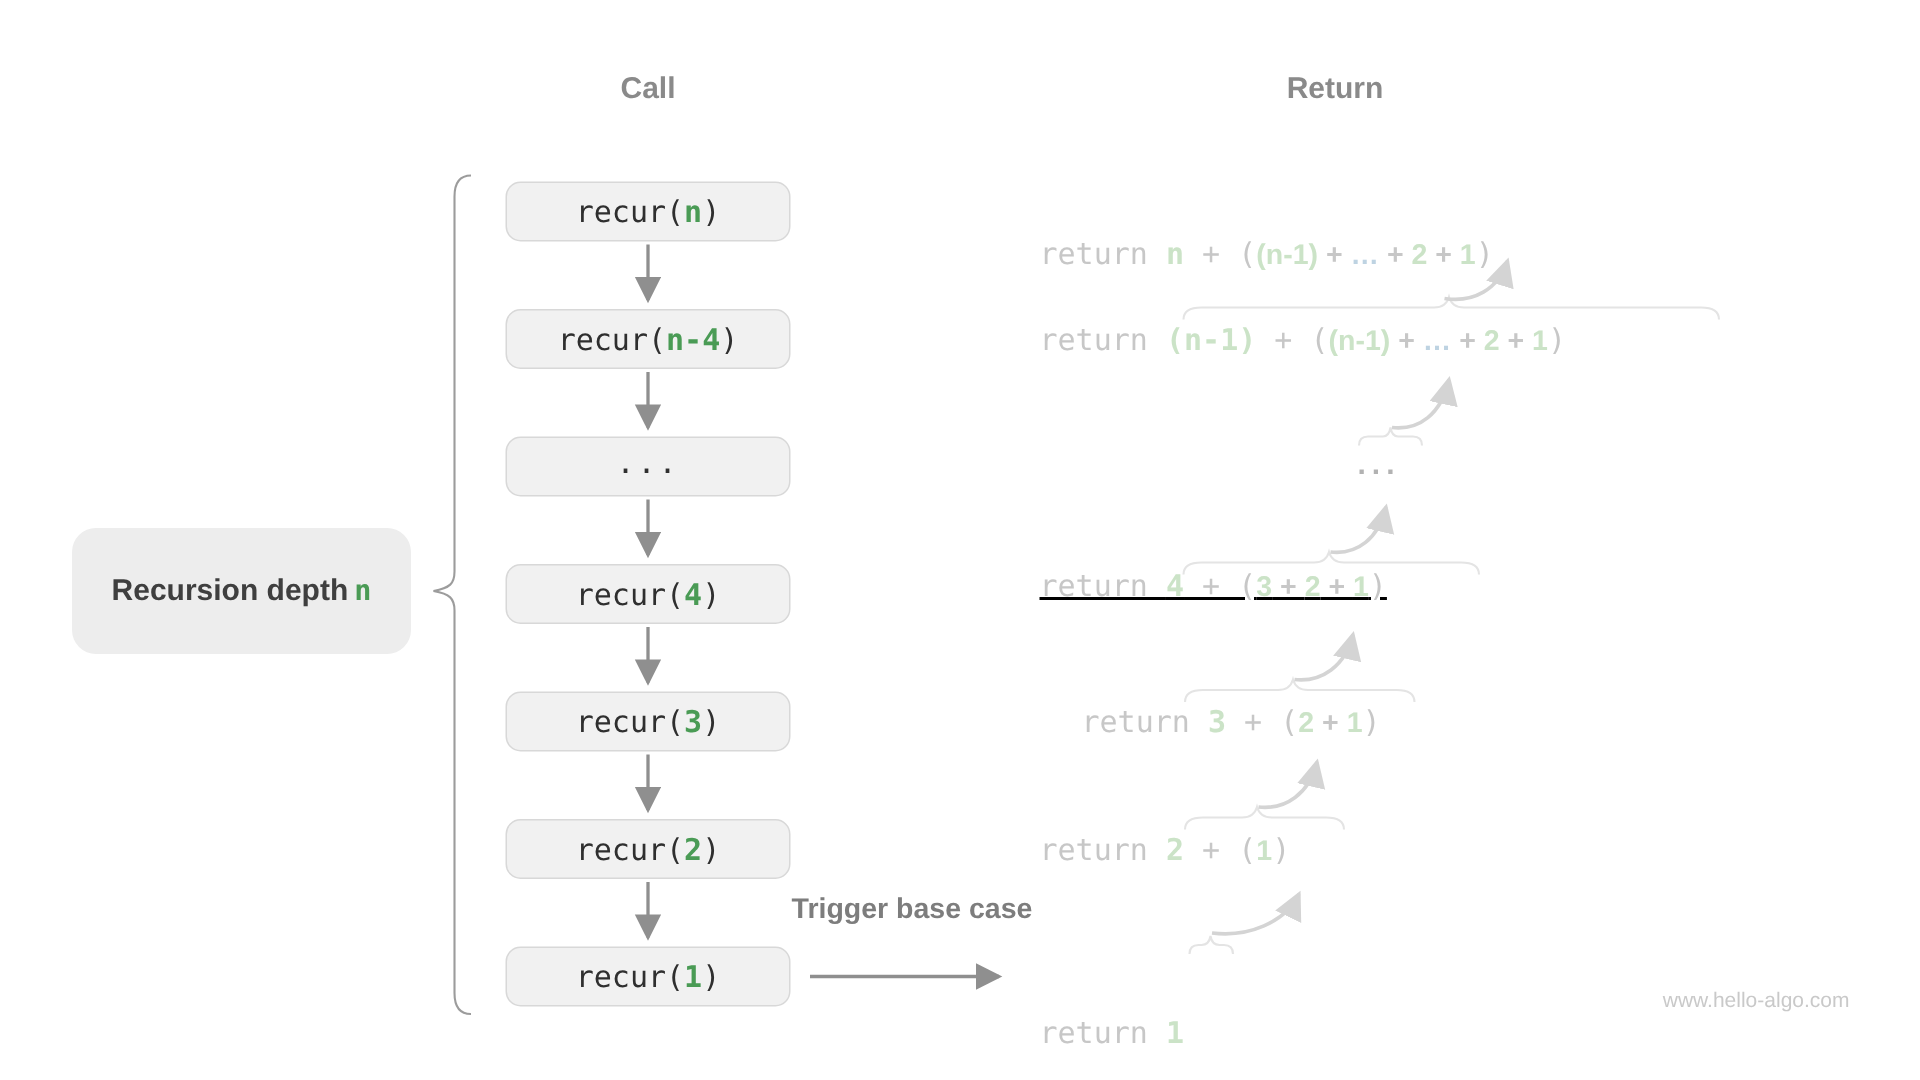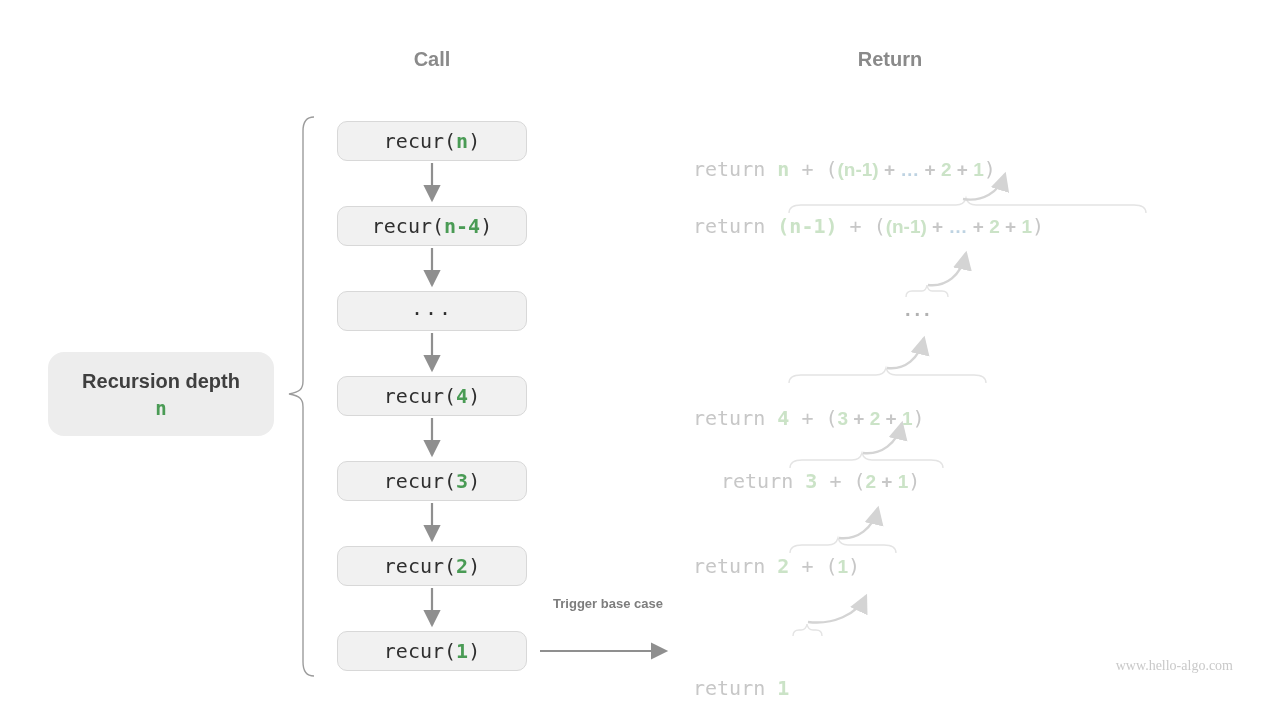--- a/index.html
+++ b/index.html
@@ -18,43 +18,43 @@
     display:flex;align-items:center;justify-content:center;
     font-family:"DejaVu Sans Mono",monospace;font-size:20px;color:var(--box-text);
     white-space:pre;
   }
   .callbox .arg{color:var(--accent-green);font-weight:700;}
   .box-dots{letter-spacing:2px;transform:translateY(-3px);color:var(--box-text);}
   
   .depth-label{
     position:absolute;left:48px;top:352px;width:226px;height:84px;
     background:var(--label-fill);border-radius:16px;
-    display:flex;flex-direction:column;align-items:center;justify-content:center;gap:4px;
+    display:flex;flex-direction:row;align-items:center;justify-content:center;gap:4px;
   }
   .depth-label .t1{font-size:20px;font-weight:700;color:var(--label-dark);}
   .depth-label .t2{font-size:19px;font-weight:700;color:var(--accent-green);font-family:"DejaVu Sans Mono",monospace;}
   
   .retrow{
     position:absolute;left:693px;height:28px;line-height:28px;white-space:pre;
     font-family:"DejaVu Sans Mono",monospace;font-size:20px;
   }
   .seg-kw,.seg-op{color:var(--return-gray);font-family:"DejaVu Sans Mono",monospace;}
   .seg-g{color:var(--pale-green);font-weight:700;}
   .seg-ig{color:var(--pale-green);font-weight:700;font-family:"Liberation Sans",sans-serif;font-size:19px;}
   .seg-iop{color:var(--return-gray);font-weight:700;font-family:"Liberation Sans",sans-serif;font-size:19px;}
   .seg-dots{color:var(--pale-blue);font-weight:700;font-family:"Liberation Sans",sans-serif;font-size:19px;}
   .seg-ellipsis{color:var(--dots-gray);font-weight:700;letter-spacing:4px;font-family:"Liberation Sans",sans-serif;}
   
   .trigger{
     position:absolute;left:510px;top:596px;width:196px;text-align:center;
-    font-size:13px;font-weight:700;color:var(--trigger-gray);
+    font-size:19px;font-weight:700;color:var(--trigger-gray);
   }
   .watermark{
     position:absolute;right:47px;bottom:22px;
-    font-family:Liberation Serif, serif;font-size:14px;color:var(--watermark-gray);
+    font-family:Liberation Sans, sans-serif;font-size:14px;color:var(--watermark-gray);
   }
   svg.overlay{position:absolute;left:0;top:0;pointer-events:none;}
   .stroke-dark{stroke:var(--arrow-gray);stroke-width:2.2;fill:none;}
   .stroke-curve{stroke:var(--curve-gray);stroke-width:2.4;fill:none;}
   .stroke-brace{stroke:var(--brace-light);stroke-width:1.4;fill:none;}
   .stroke-bigbrace{stroke:var(--brace-dark);stroke-width:1.4;fill:none;}
   .fill-dark{fill:var(--arrow-gray);}
   .fill-curve{fill:var(--curve-gray);}
 </style>
 </head>
@@ -116,21 +116,21 @@
   <div class="callbox" style="top:206px;"><span>recur(</span><span class="arg">n-4</span><span>)</span></div>
   <div class="callbox" style="top:291px;"><span class="box-dots">...</span></div>
   <div class="callbox" style="top:376px;"><span>recur(</span><span class="arg">4</span><span>)</span></div>
   <div class="callbox" style="top:461px;"><span>recur(</span><span class="arg">3</span><span>)</span></div>
   <div class="callbox" style="top:546px;"><span>recur(</span><span class="arg">2</span><span>)</span></div>
   <div class="callbox" style="top:631px;"><span>recur(</span><span class="arg">1</span><span>)</span></div>
 
   <div class="retrow" style="top:127px;margin-top:28px;"><span class="seg-kw">return </span><span class="seg-g">n</span><span class="seg-op"> + (</span><span class="seg-ig">(n-1)</span><span class="seg-iop"> + </span><span class="seg-dots">…</span><span class="seg-iop"> + </span><span class="seg-ig">2</span><span class="seg-iop"> + </span><span class="seg-ig">1</span><span class="seg-op">)</span></div>
   <div class="retrow" style="top:212px;"><span class="seg-kw">return </span><span class="seg-g">(n-1)</span><span class="seg-op"> + (</span><span class="seg-ig">(n-1)</span><span class="seg-iop"> + </span><span class="seg-dots">…</span><span class="seg-iop"> + </span><span class="seg-ig">2</span><span class="seg-iop"> + </span><span class="seg-ig">1</span><span class="seg-op">)</span></div>
   <div class="retrow" style="top:295px;left:905px;"><span class="seg-ellipsis">...</span></div>
-  <div class="retrow" style="top:404px;"><span class="seg-kw">return </span><span class="seg-g">4</span><span class="seg-op"> + (</span><span class="seg-ig">3</span><span class="seg-iop"> + </span><span class="seg-ig">2</span><span class="seg-iop"> + </span><span class="seg-ig">1</span><span class="seg-op">)</span></div>
+  <div class="retrow" style="top:376px;text-decoration:underline;"><span class="seg-kw">return </span><span class="seg-g">4</span><span class="seg-op"> + (</span><span class="seg-ig">3</span><span class="seg-iop"> + </span><span class="seg-ig">2</span><span class="seg-iop"> + </span><span class="seg-ig">1</span><span class="seg-op">)</span></div>
   <div class="retrow" style="top:467px;margin-left:28px;"><span class="seg-kw">return </span><span class="seg-g">3</span><span class="seg-op"> + (</span><span class="seg-ig">2</span><span class="seg-iop"> + </span><span class="seg-ig">1</span><span class="seg-op">)</span></div>
   <div class="retrow" style="top:552px;text-align:right;"><span class="seg-kw">return </span><span class="seg-g">2</span><span class="seg-op"> + (</span><span class="seg-ig">1</span><span class="seg-op">)</span></div>
   <div class="retrow" style="top:674px;"><span class="seg-kw">return </span><span class="seg-g">1</span></div>
 
   <div class="trigger">Trigger base case</div>
 
   <div class="watermark">www.hello-algo.com</div>
 
 </div>
 

